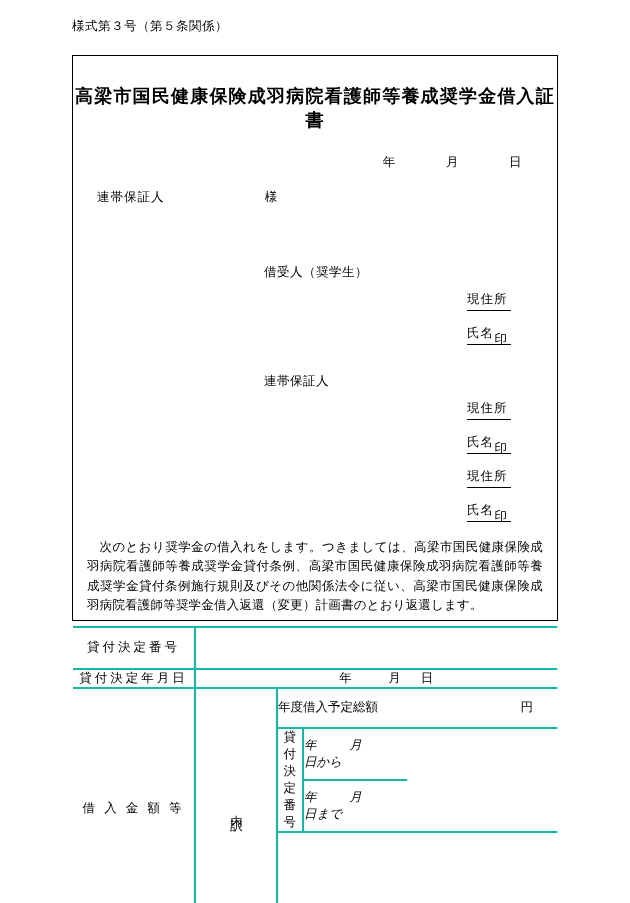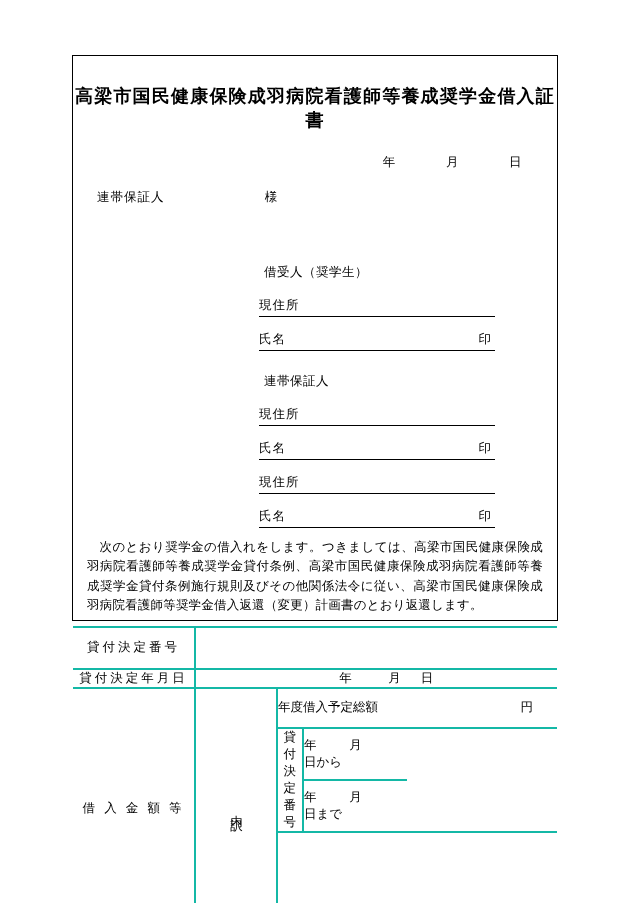--- a/index.html
+++ b/index.html
@@ -75,24 +75,25 @@
     letter-spacing: 0.5px;
     margin-bottom: 10px;
     margin-left: 21px;
   }
   .party-block.guarantor {
     margin-top: 22px;
   }
   .field-row {
     display: flex;
     align-items: flex-end;
-    margin-left: 16px;
+    margin-left: 32px;
     margin-bottom: 8px;
     width: 236px;
     height: 26px;
+    flex-direction: column;
   }
   .field-label {
     width: 44px;
     font-size: 12.5px;
     letter-spacing: 1px;
     flex: none;
     border-bottom: 1px solid #000;
     padding-bottom: 2px;
   }
   .field-rule {
@@ -162,32 +163,34 @@
     padding: 8px 0;
     white-space: nowrap;
   }
   .period-label {
     text-align: center;
     letter-spacing: 0.5px;
     padding: 6px 4px;
   }
   .period-line {
     padding: 6px 8px 6px 24px;
+    font-style: italic;
   }
   .period-line span { display: inline-block; }
   .pl-y { width: 42px; }
   .pl-m { width: 42px; }
   .pl-d { width: 56px; }
   .big-blank { height: 96px; }
 </style>
 </head>
 <body>
 
 <div class="page">
 
+  <div class="form-code">様式第３号（第５条関係）</div>
 
   <div class="doc-frame">
 
     <div class="title">高梁市国民健康保険成羽病院看護師等養成奨学金借入証書</div>
 
     <div class="date-line">
       <span class="date-y">年</span>
       <span class="date-m">月</span>
       <span class="date-d">日</span>
     </div>

